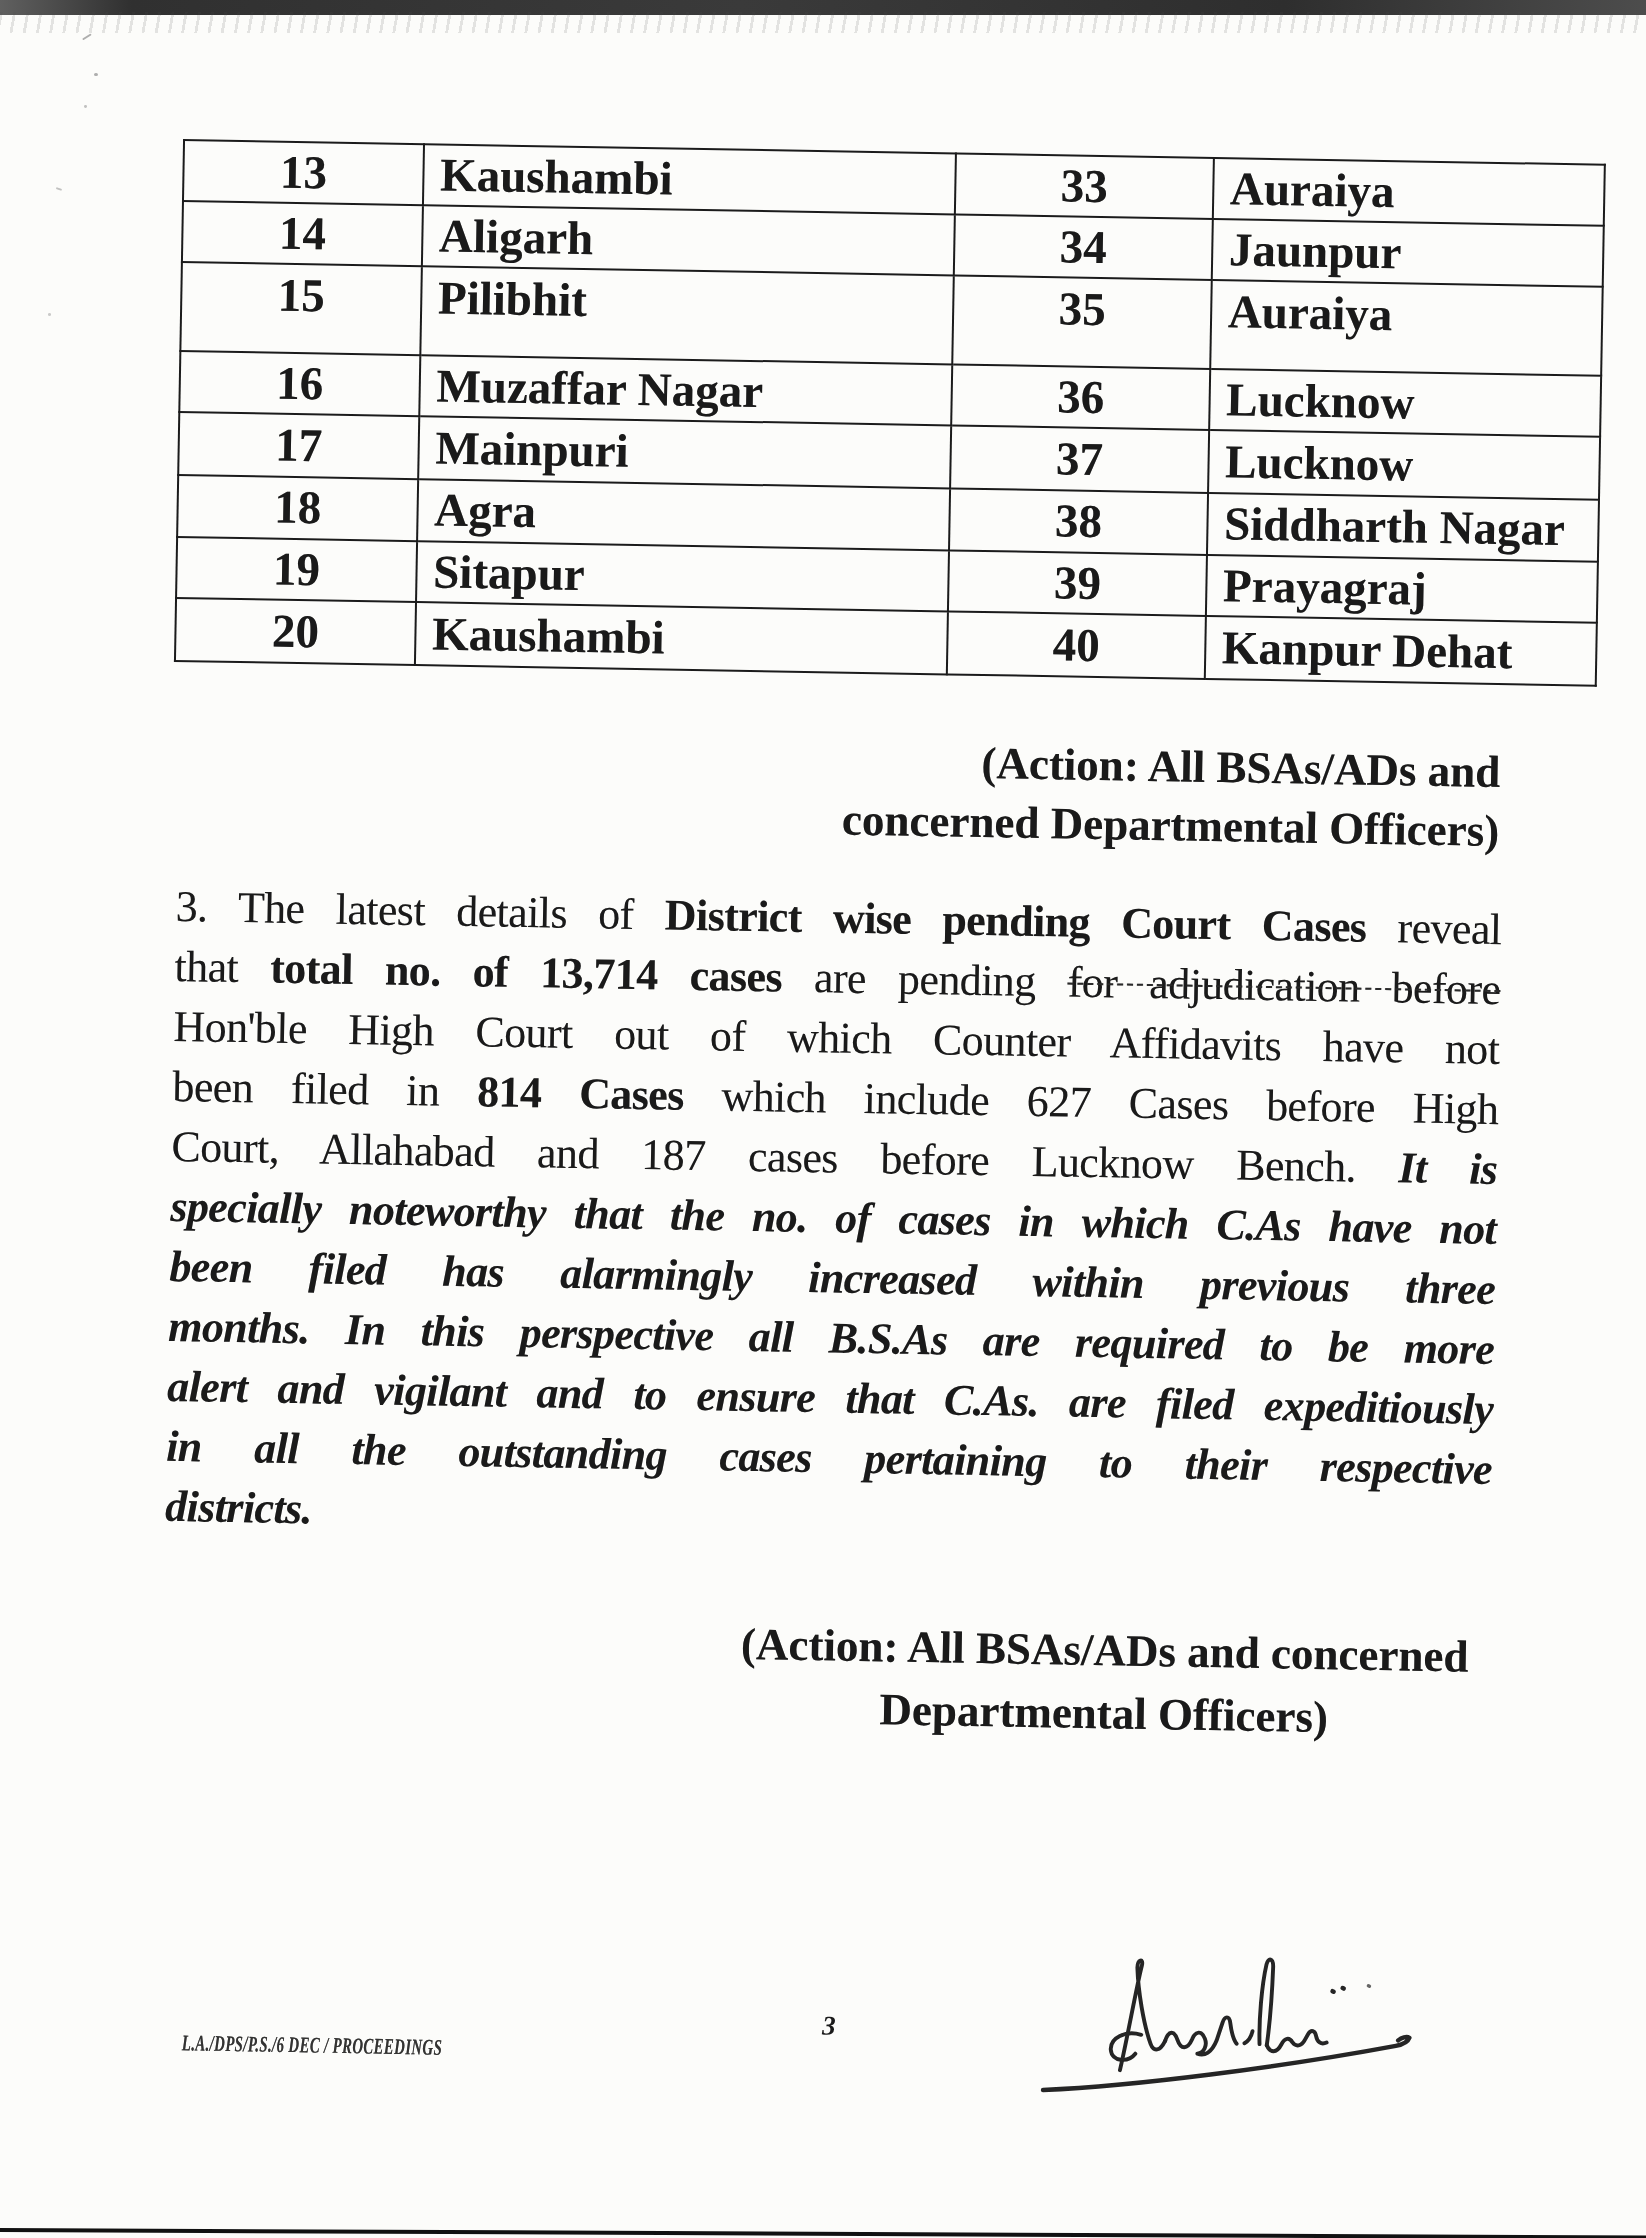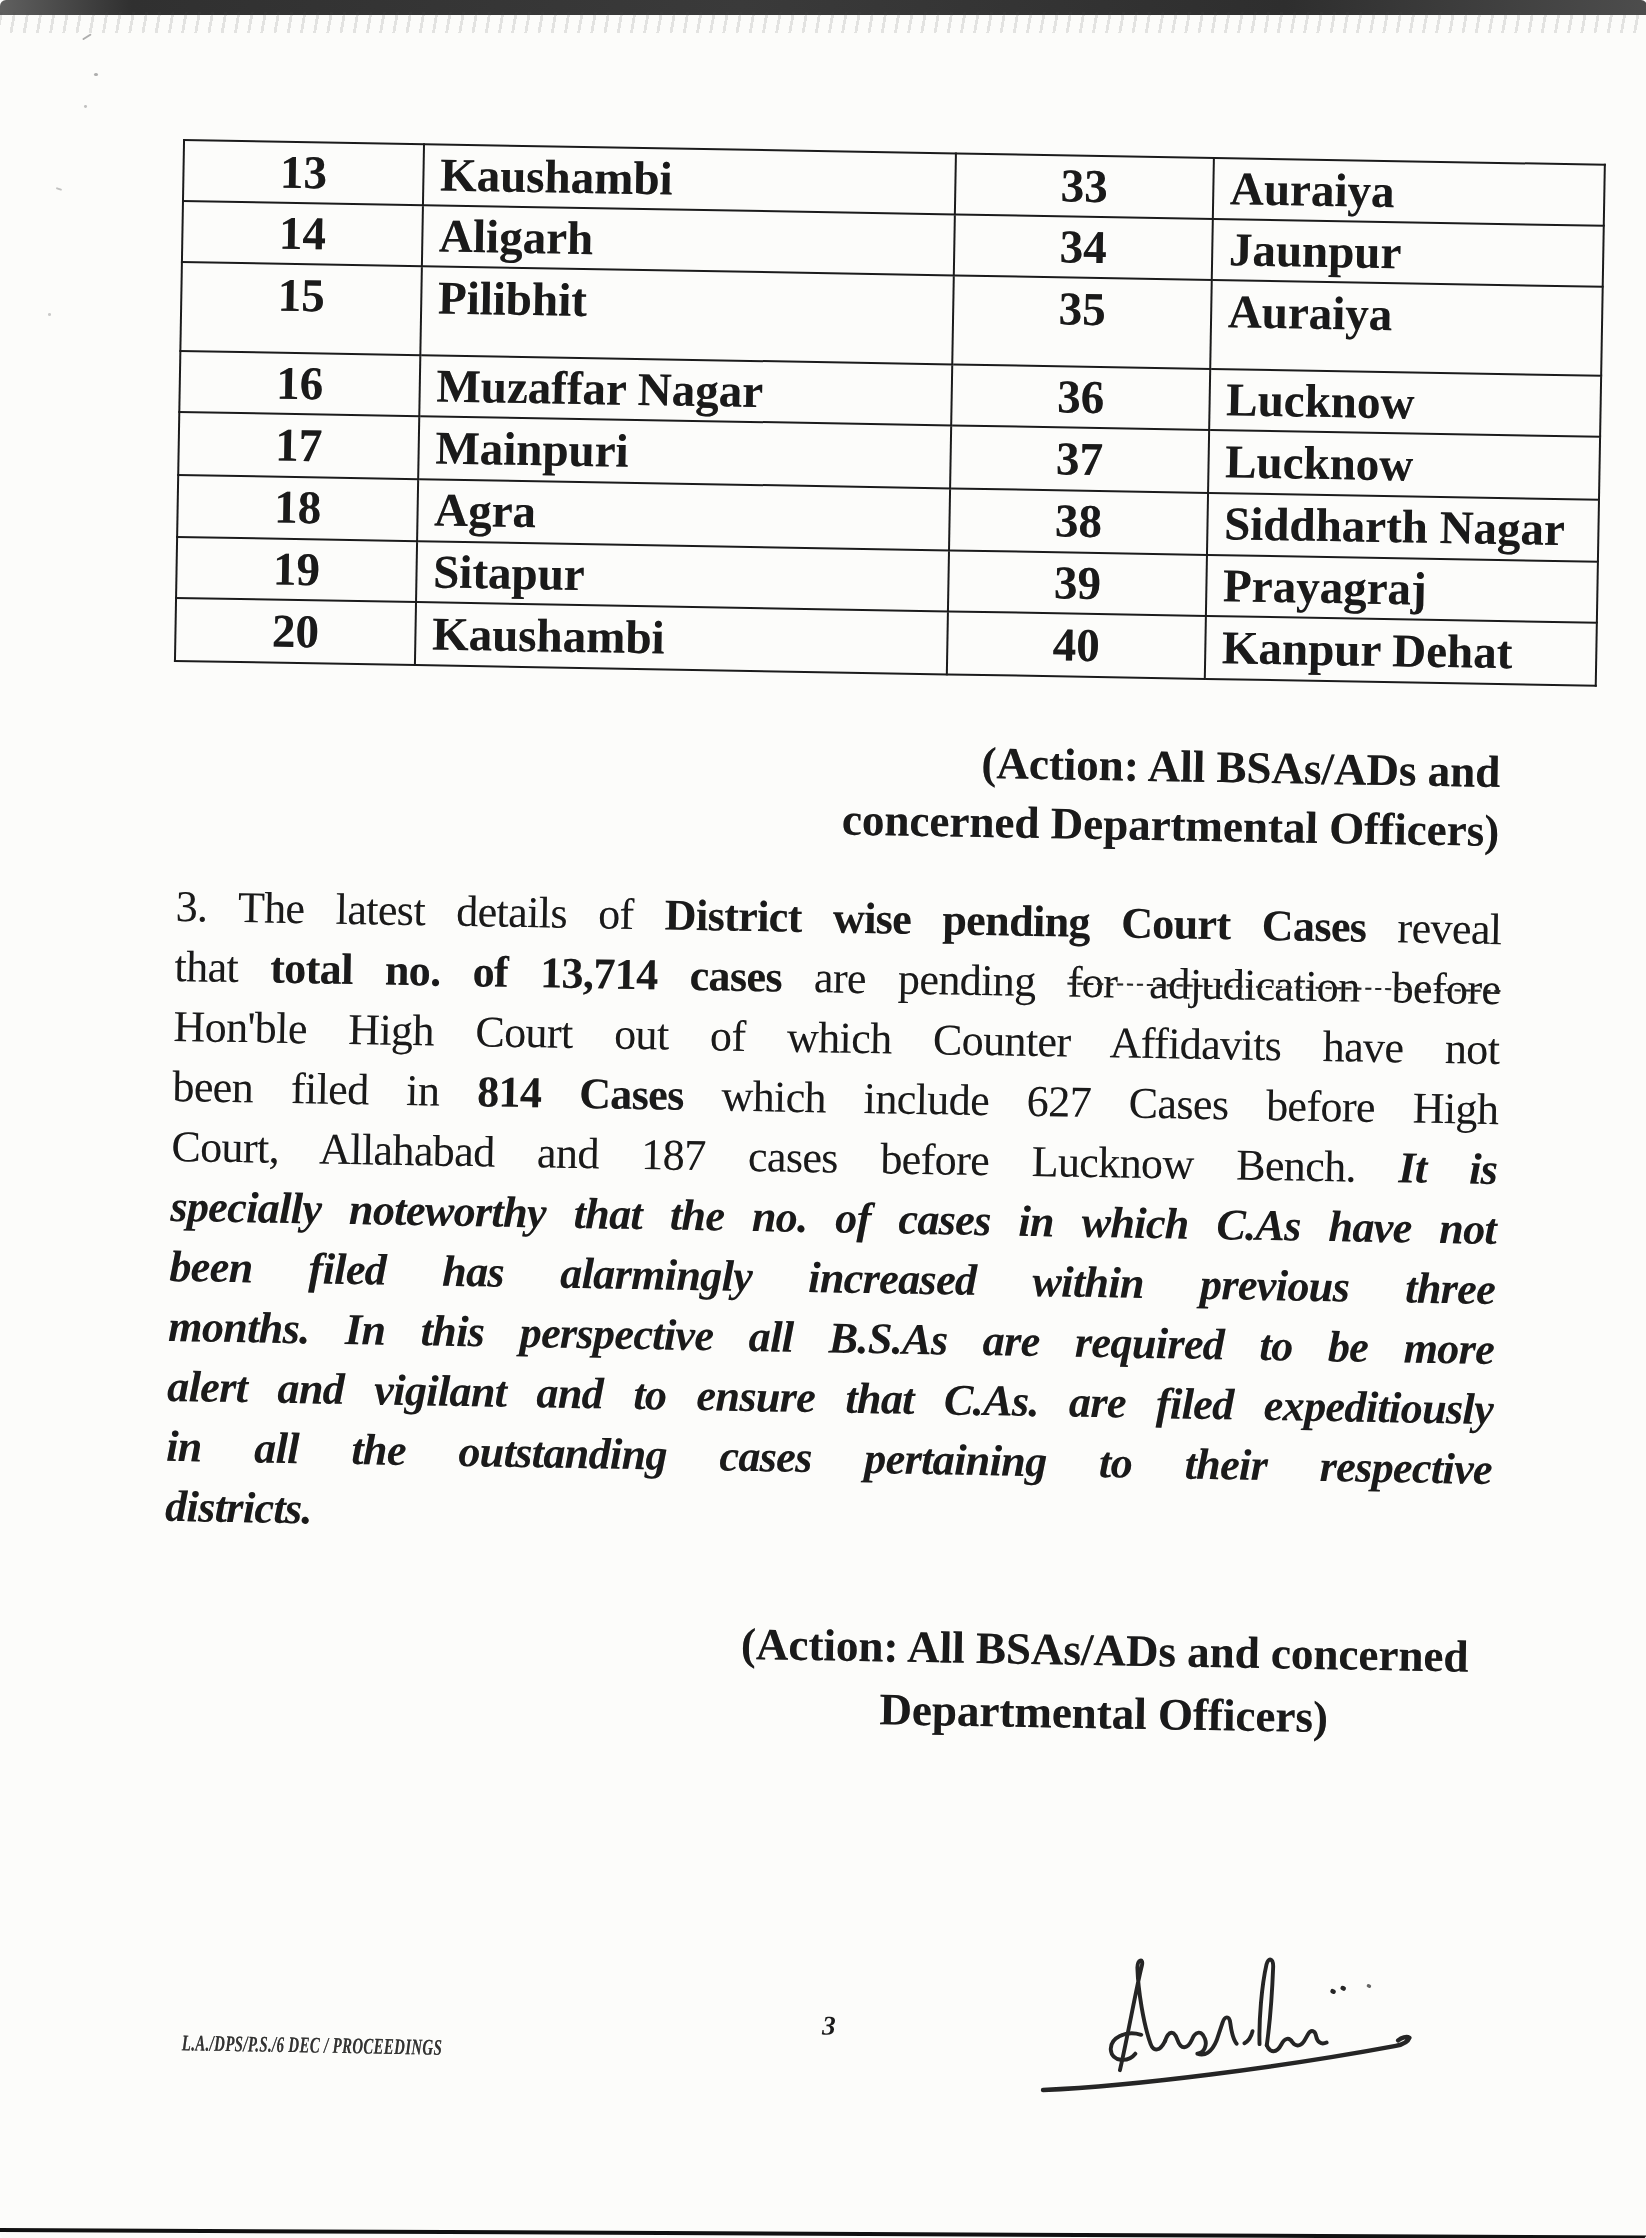--- a/index.html
+++ b/index.html
@@ -1,19 +1,19 @@
 <!DOCTYPE html>
 <html style="font-size:9px"><head>
 <meta charset="utf-8">
 <style>
   html,body { margin:0; padding:0; background:#ffffff; }
   .page {
     position:relative; width:1647px; height:2239px;
     background:#fcfcfa; overflow:hidden;
-    font-family:"Liberation Serif", serif; color:#1a1a1a;border-radius:6px;
+    font-family:"Liberation Serif", serif; color:#1a1a1a;
   }
   
   .top-smudge {
     position:absolute; top:0; left:0; width:1647px; height:14.6px;
     background:linear-gradient(90deg, rgba(52,52,52,.78) 0%, #303030 8%, #3a3a3a 45%, #2e2e2e 78%, rgba(46,46,46,.85) 100%);
   }
   .top-streaks {
     position:absolute; top:12.3px; left:0; width:1647px; height:21px;
     background:repeating-linear-gradient(100deg, rgba(80,80,80,.32) 0 2.8px, rgba(255,255,255,0) 2.8px 13px);
     opacity:.45; filter:blur(0.6px);

